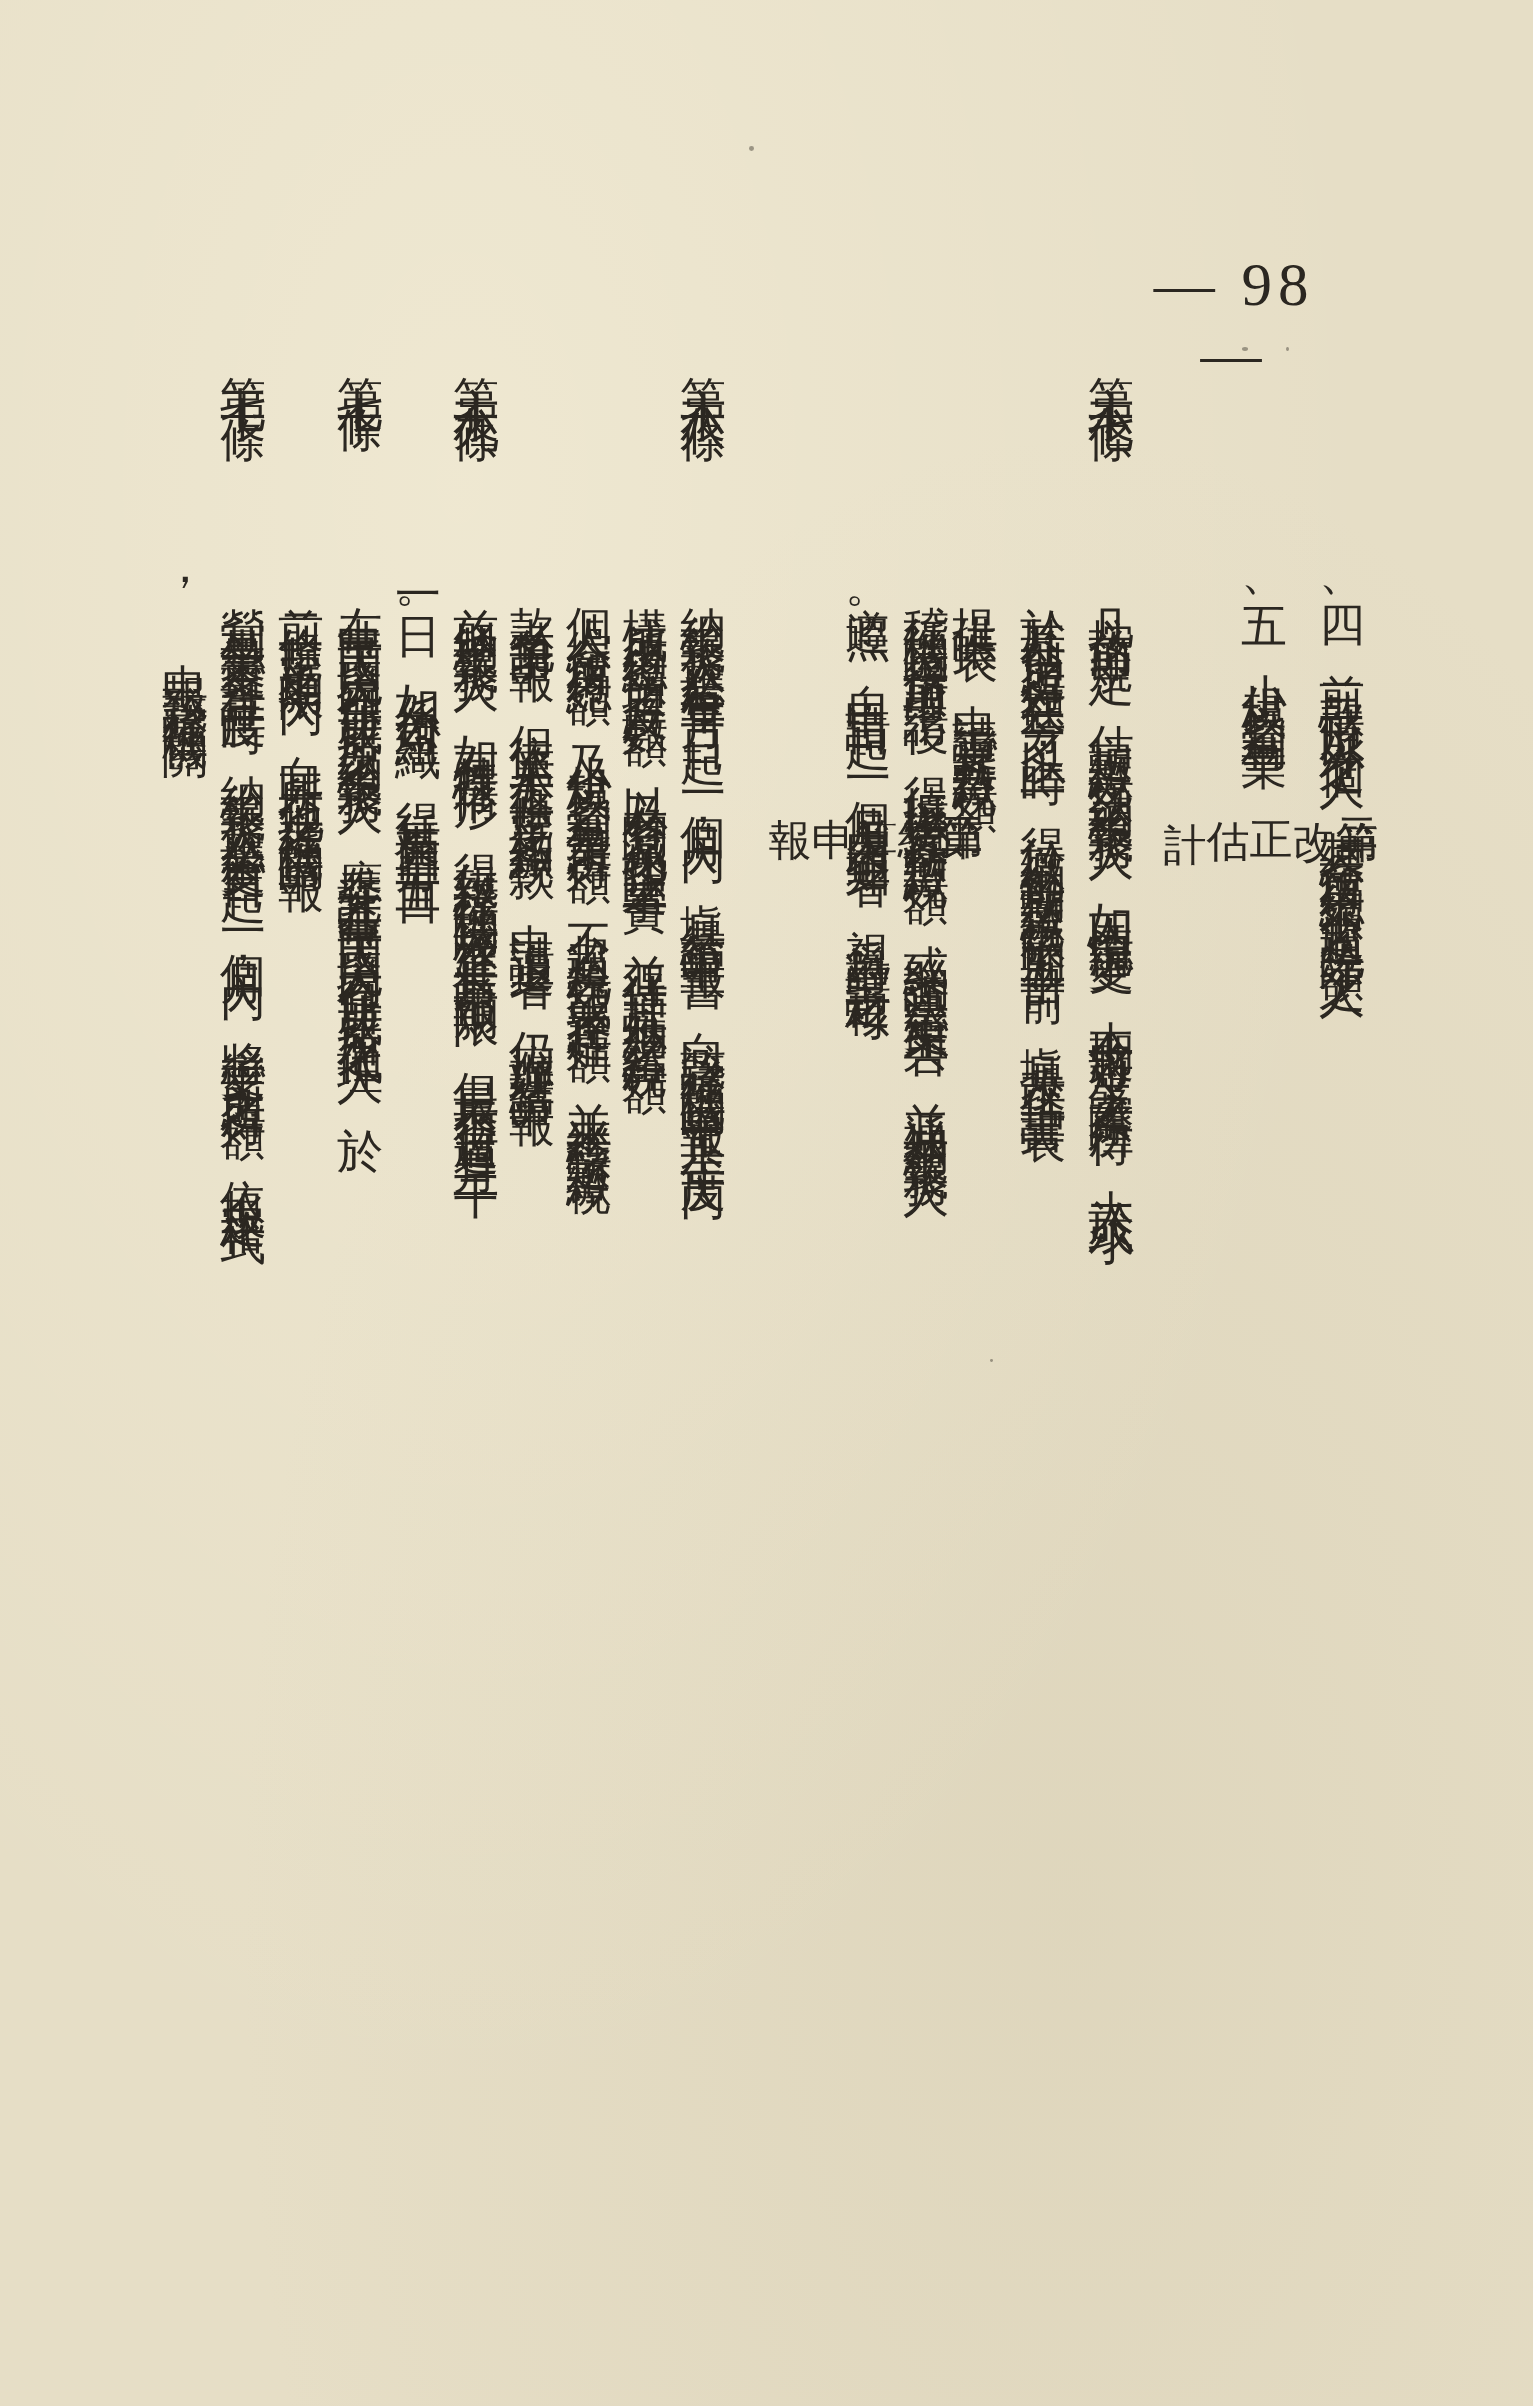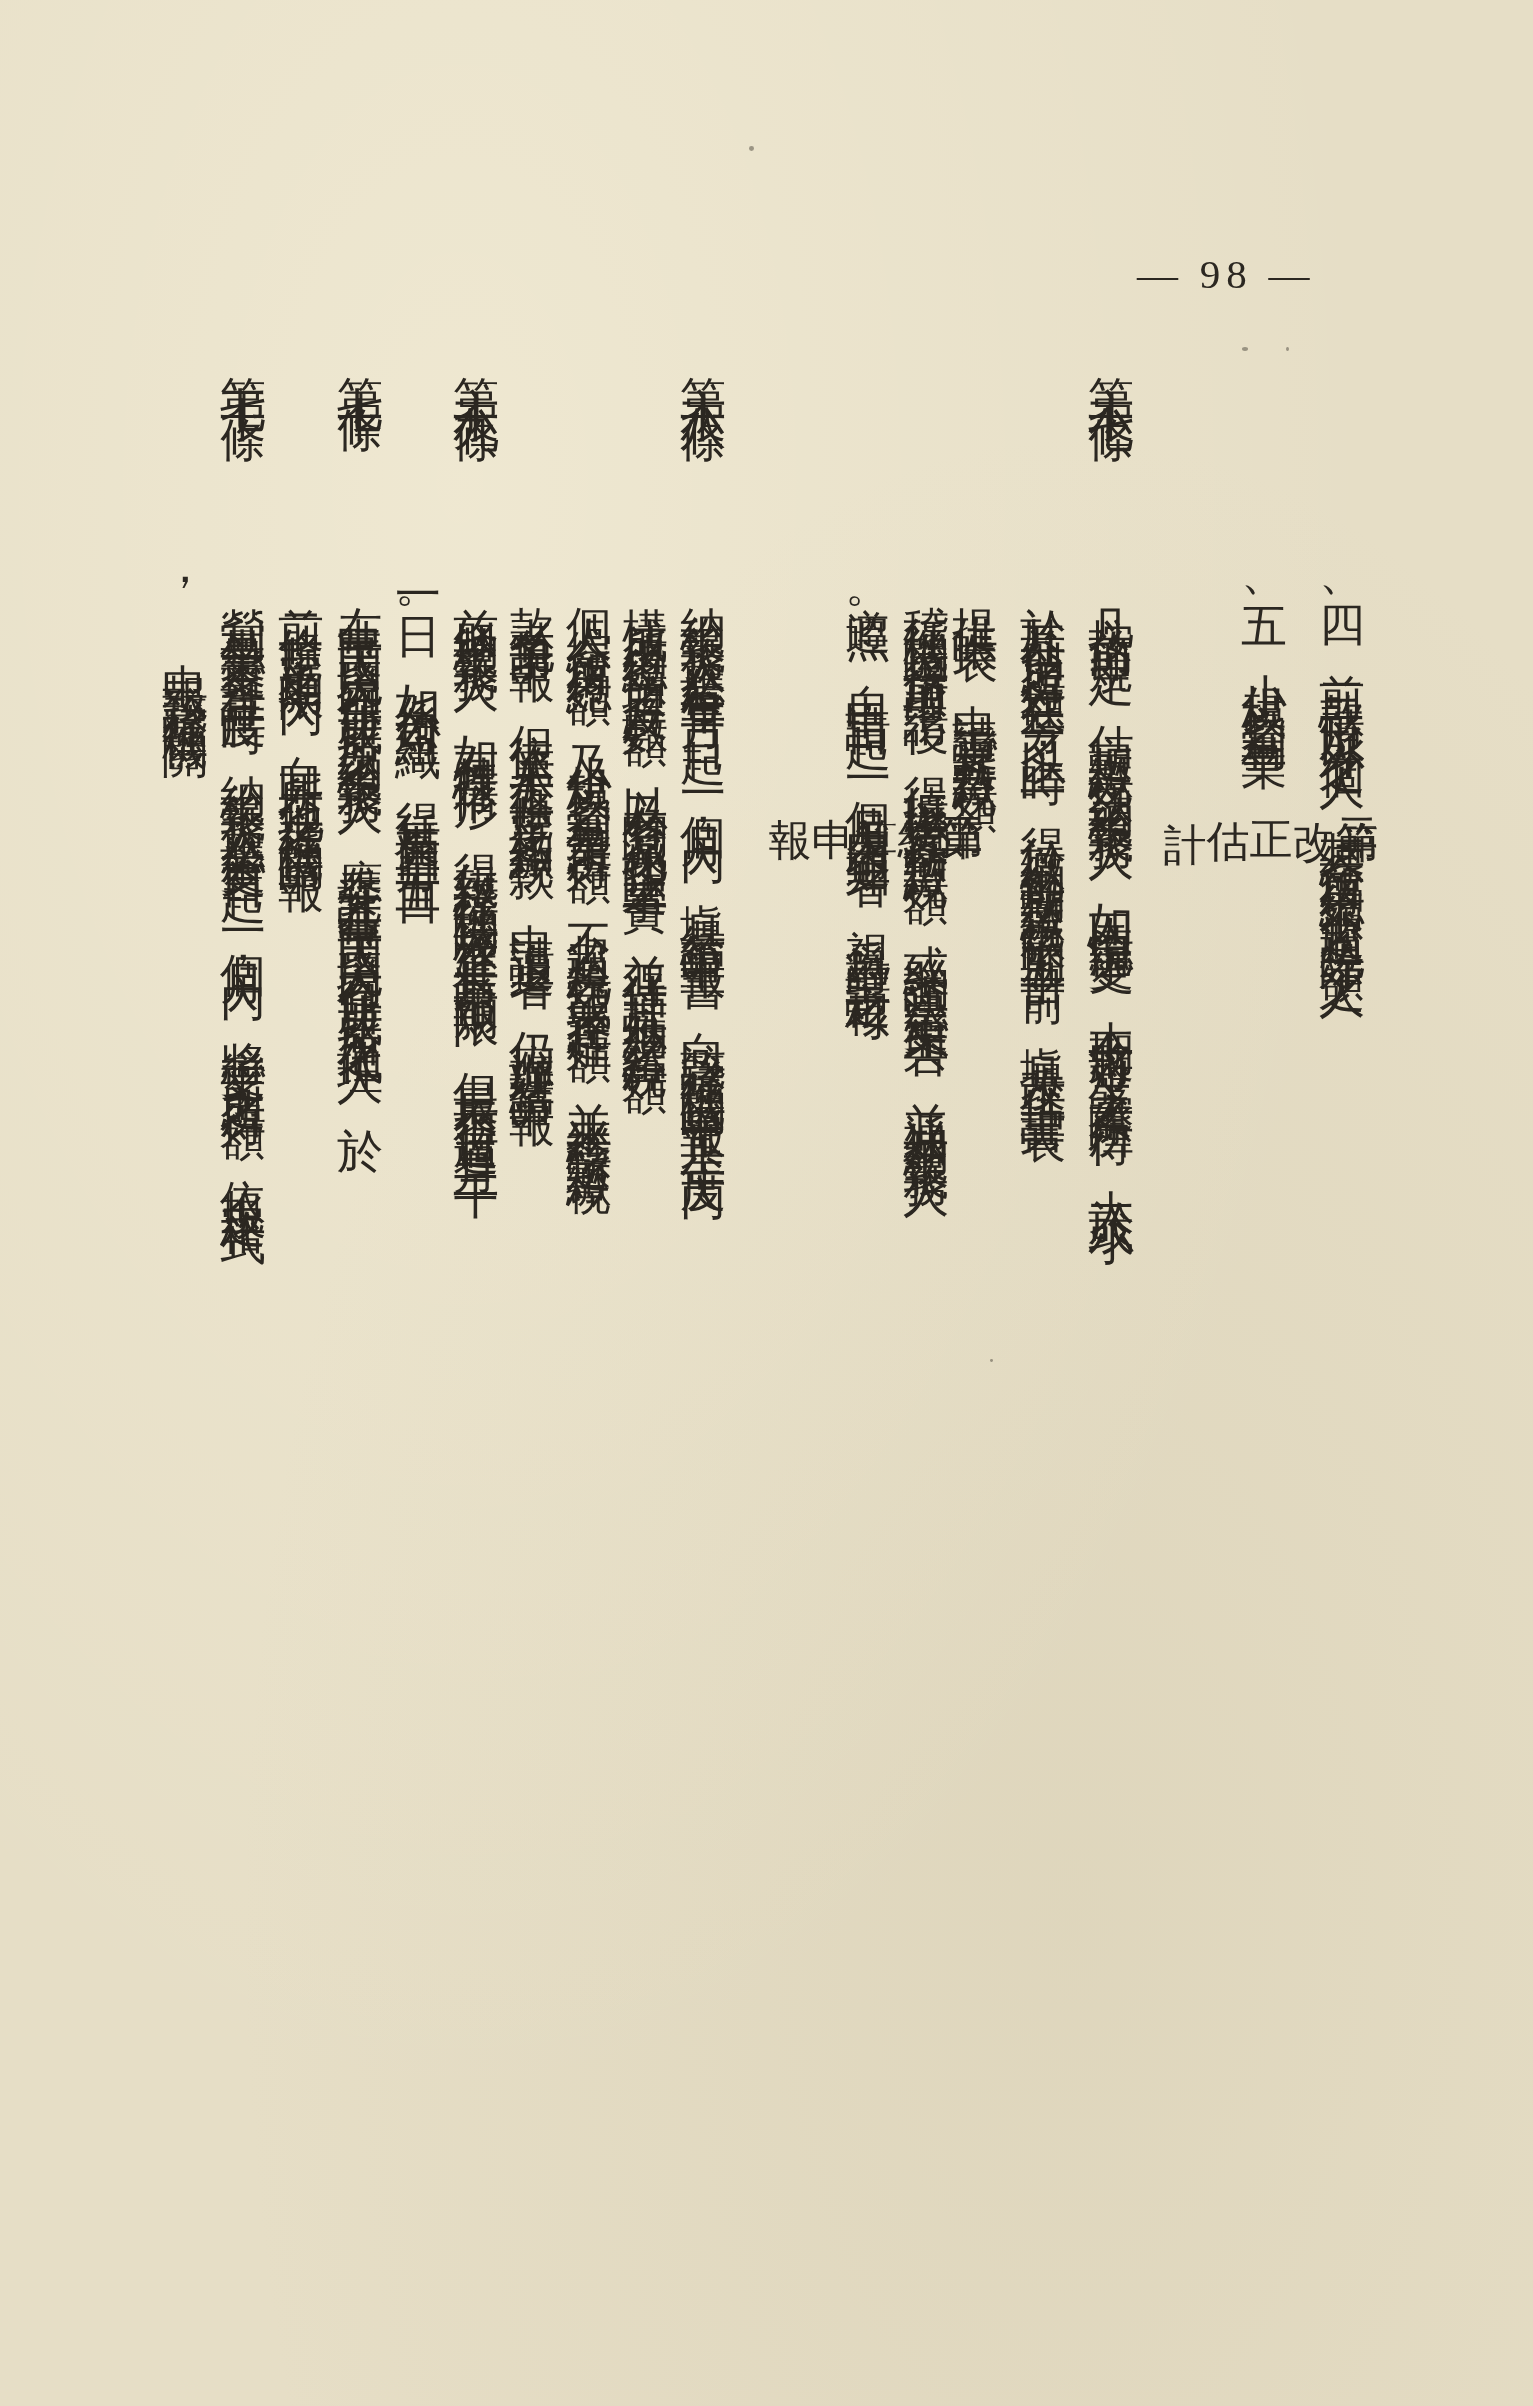--- a/index.html
+++ b/index.html
@@ -21,23 +21,23 @@
     .page {
       position: absolute;
       left: 0; top: 0;
       width: 1533px; height: 2407px;
     }
     .page-number {
       position: absolute;
       top: 250px;
       left: 1137px;
       width: 194px;
-      text-align: left;
+      text-align: center;
       font-family: "Liberation Serif", "DejaVu Serif", serif;
-      font-size: 41px;
+      font-size: 61px;
       letter-spacing: 5.8px;
       color: #2b2721;
     }
     .col {
       position: absolute;
       writing-mode: vertical-rl;
       text-orientation: upright;
       font-size: 46px;
       line-height: 1;
       letter-spacing: 10.2px;

